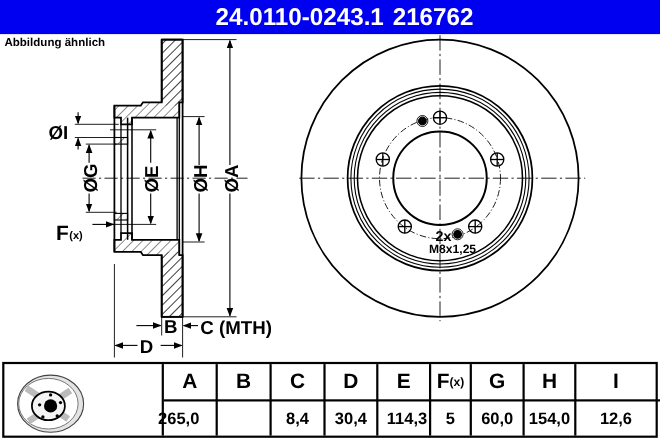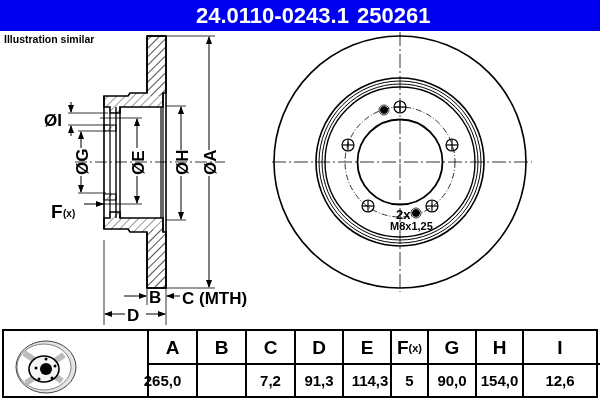--- a/index.html
+++ b/index.html
@@ -15,25 +15,25 @@
   .vline { position:absolute; top:0; width:2px; height:65px; background:#000; }
   .hline { position:absolute; left:145px; width:451px; height:2px; top:32px; background:#000; }
   .fx-small { font-size:11px; }
   .thumb { position:absolute; left:2px; top:2px; width:140px; height:61px; }
 </style>
 </head>
 <body>
 
 <div class="header">
   <span class="pn" style="left:148px;margin-left:48px;">24.0110-0243.1</span>
-  <span class="pn" style="left:357px;">250261</span>
+  <span class="pn" style="left:357px;">216762</span>
 </div>
 
 <div class="note">
-  <div>Illustration similar</div>
+  <div>Abbildung ähnlich</div>
 </div>
 
 <svg class="drawing" viewBox="0 0 600 330" width="600" height="330" xmlns="http://www.w3.org/2000/svg">
   <defs>
     <pattern id="hatch" patternUnits="userSpaceOnUse" width="6" height="6" patternTransform="rotate(45)">
       <line x1="0" y1="0" x2="0" y2="6" stroke="#000" stroke-width="0.8"></line>
     </pattern>
     <marker id="arr" markerWidth="8" markerHeight="8" refX="7" refY="4" orient="auto" markerUnits="userSpaceOnUse">
       <path d="M0,1 L8,4 L0,7 Z" fill="#000"></path>
     </marker>
@@ -200,20 +200,20 @@
   <div class="cell hdr" style="left:340px;width:46px;">E</div>
   <div class="cell hdr" style="left:388px;width:35px;">
     <span>F</span>
       <span class="fx-small">(x)</span>
   </div>
   <div class="cell hdr" style="left:425px;width:46px;">G</div>
   <div class="cell hdr" style="left:473px;width:45px;">H</div>
   <div class="cell hdr" style="left:520px;width:72px;">I</div>
 
   <div class="cell val" style="left:135px;width:47px;">265,0</div>
-  <div class="cell val" style="left:243px;width:47px;">7,2</div>
-  <div class="cell val" style="left:292px;width:46px;">91,3</div>
+  <div class="cell val" style="left:243px;width:47px;">8,4</div>
+  <div class="cell val" style="left:292px;width:46px;">30,4</div>
   <div class="cell val" style="left:354px;width:24px;">114,3</div>
   <div class="cell val" style="left:388px;width:35px;">5</div>
-  <div class="cell val" style="left:425px;width:46px;">90,0</div>
+  <div class="cell val" style="left:425px;width:46px;">60,0</div>
   <div class="cell val" style="left:473px;width:45px;text-align:center;">154,0</div>
   <div class="cell val" style="left:520px;width:72px;">12,6</div>
 </div>
 
 </body></html>

